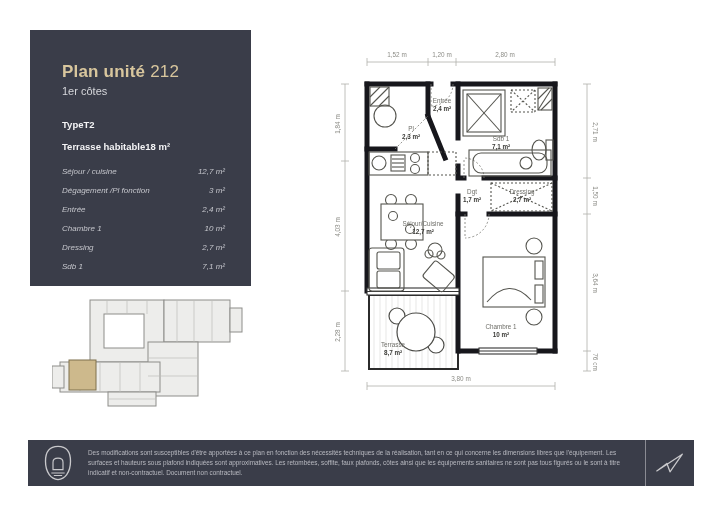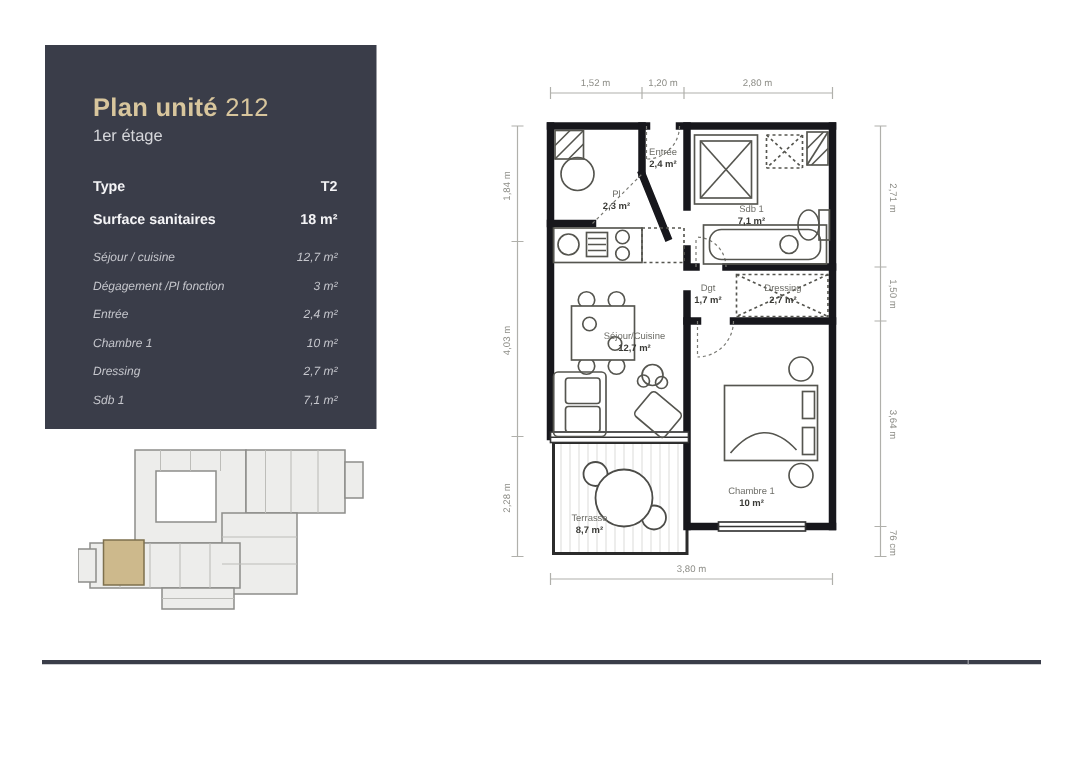--- a/index.html
+++ b/index.html
@@ -1,27 +1,27 @@
 <!DOCTYPE html>
 <html><head>
 <meta charset="utf-8">
 <style>
   html,body{margin:0;padding:0;background:#fff;}
-  .page{position:relative;width:722px;height:443px;background:#ffffff;
+  .page{position:relative;width:722px;height:511px;background:#ffffff;
         font-family:"Liberation Sans",sans-serif;overflow:hidden;}
 
   
   .sidebar{position:absolute;left:30px;top:30px;width:221px;height:256px;
            background:#3a3d49;color:#fff;box-sizing:border-box;
            padding:32px 26px 0 32px;}
   .title{font-size:17px;font-weight:bold;color:#d8c69d;letter-spacing:.2px;}
   .title .num{font-weight:400;}
   .subtitle{font-size:11px;color:#d6d7db;margin-top:3px;}
   .summary{margin-top:22px;}
-  .srow{display:flex;justify-content:space-between;font-size:9.5px;
+  .srow{display:flex;justify-content:flex-start;font-size:9.5px;
         font-weight:bold;color:#f4f4f6;margin-bottom:11px;}
   .rooms{margin-top:15px;font-style:italic;}
   .rrow{display:flex;justify-content:space-between;font-size:8px;
         color:#c5c6cc;margin-bottom:10px;}
 
   
   .keyplan{position:absolute;left:52px;top:292px;width:196px;height:142px;}
 
   
   .plan{position:absolute;left:323px;top:46px;width:302px;height:358px;}
@@ -42,29 +42,29 @@
 </head>
 <body>
 
 <div class="page">
 
   <div class="sidebar">
     <div class="title">
       <span>Plan unité</span>
       <span class="num">212</span>
     </div>
-    <div class="subtitle">1er étage</div>
+    <div class="subtitle">1er côtes</div>
 
     <div class="summary">
       <div class="srow">
         <span>Type</span>
         <span>T2</span>
       </div>
       <div class="srow">
-        <span>Surface sanitaires</span>
+        <span>Terrasse habitable</span>
         <span>18 m²</span>
       </div>
     </div>
 
     <div class="rooms">
       <div class="rrow">
         <span>Séjour / cuisine</span>
         <span>12,7 m²</span>
       </div>
       <div class="rrow">

